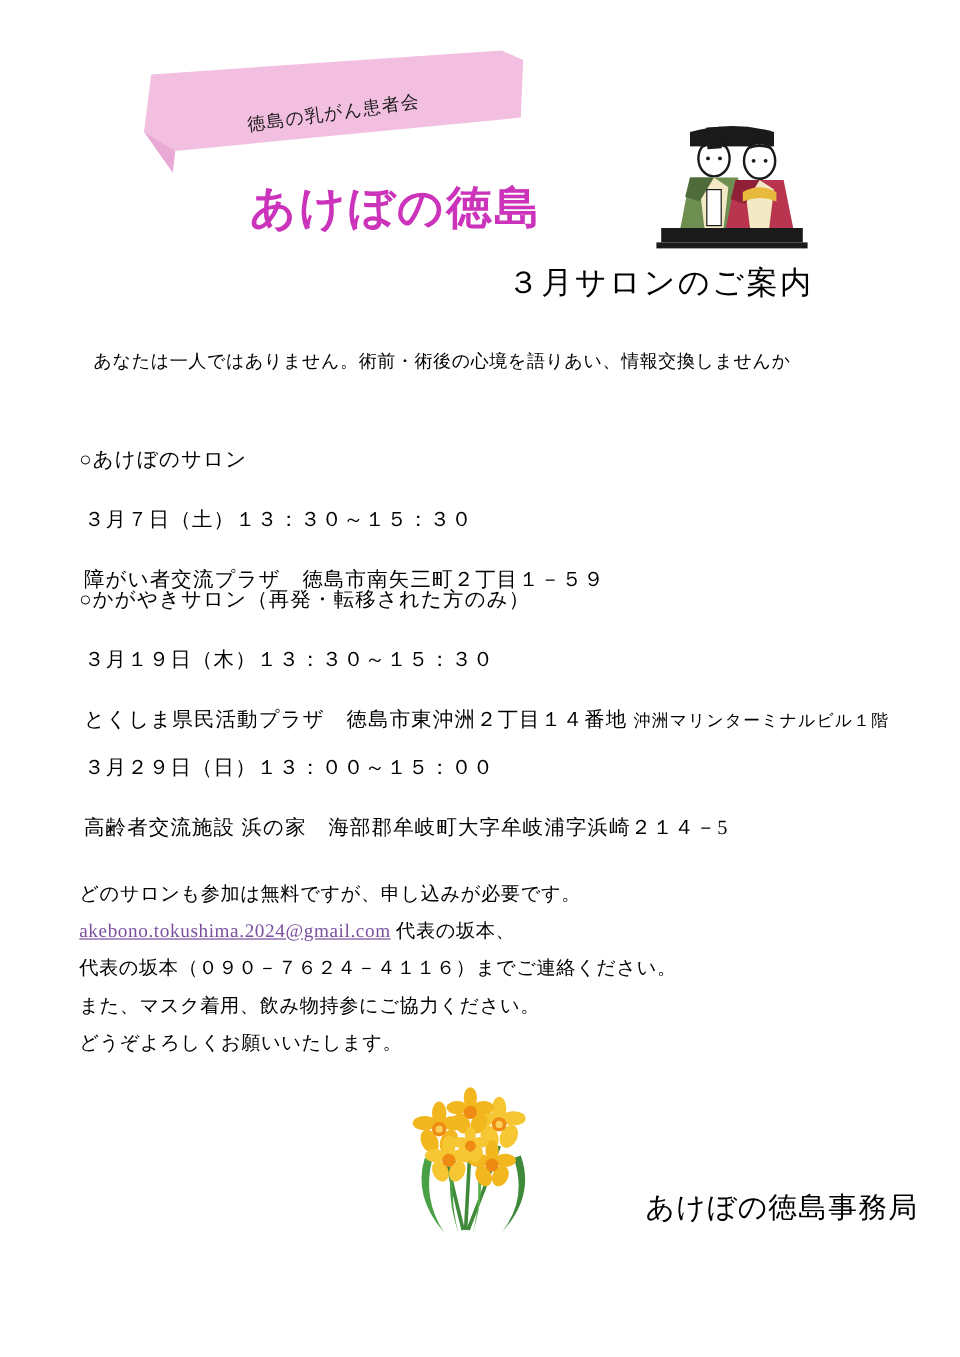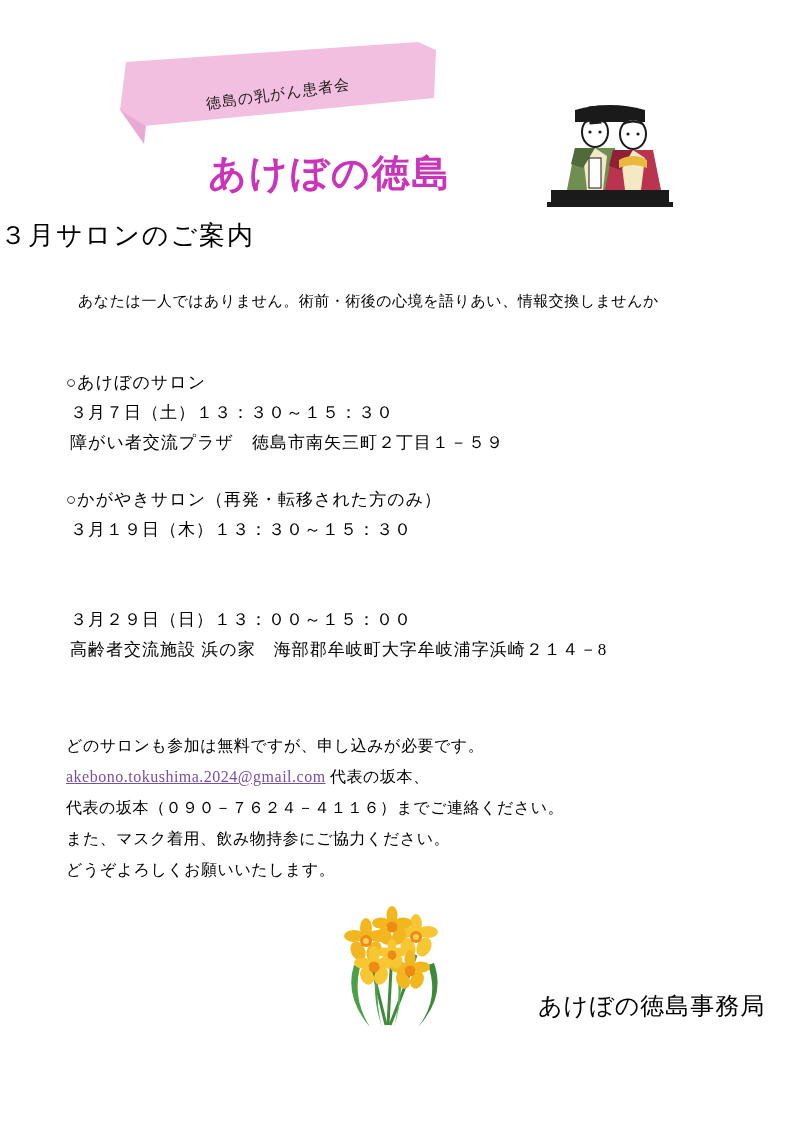--- a/index.html
+++ b/index.html
@@ -66,21 +66,21 @@
     width: 130px;
     height: 110px;
   }
 
   
   .subtitle {
     position: absolute;
     left: 0;
     top: 218px;
     width: 708px;
-    text-align: left;
+    text-align: right;
     font-size: 26px;
     letter-spacing: 2px;
     padding-right: 30px;
     box-sizing: border-box;
   }
 
   
   .lead {
     position: absolute;
     left: 78px;
@@ -91,21 +91,21 @@
 
   
   .salon {
     position: absolute;
     left: 66px;
     font-size: 17px;
     line-height: 30px;
     letter-spacing: 1px;
   }
   .salon .head { }
-  .salon .line { padding-left: 4px; }
+  .salon .line { padding-left: 4px; margin-top: 20px; }
   .salon .small { font-size: 14px; }
   .salon-1 { top: 368px; }
   .salon-2 { top: 485px; }
   .salon-3 { top: 605px; }
 
   
   .notes {
     position: absolute;
     left: 66px;
     top: 730px;
@@ -189,25 +189,26 @@
 
 <div class="salon salon-1">
   <div class="head">○あけぼのサロン</div>
   <div class="line">３月７日（土）１３：３０～１５：３０</div>
   <div class="line">障がい者交流プラザ　徳島市南矢三町２丁目１－５９</div>
 </div>
 
 <div class="salon salon-2">
   <div class="head">○かがやきサロン（再発・転移された方のみ）</div>
   <div class="line">３月１９日（木）１３：３０～１５：３０</div>
+  <div class="line"><span>とくしま県民活動プラザ　徳島市東沖洲２丁目１４番地 </span><span class="small">沖洲マリンターミナルビル１階</span></div>
 </div>
 
 <div class="salon salon-3">
   <div class="line">３月２９日（日）１３：００～１５：００</div>
-  <div class="line">高齢者交流施設 浜の家　海部郡牟岐町大字牟岐浦字浜崎２１４－8</div>
+  <div class="line">高齢者交流施設 浜の家　海部郡牟岐町大字牟岐浦字浜崎２１４－5</div>
 </div>
 
 <div class="notes">
   <div>どのサロンも参加は無料ですが、申し込みが必要です。</div>
   <div><a class="email-link" href="#">akebono.tokushima.2024@gmail.com</a><span> 代表の坂本、</span></div>
   <div>代表の坂本（０９０－７６２４－４１１６）までご連絡ください。</div>
   <div>また、マスク着用、飲み物持参にご協力ください。</div>
   <div>どうぞよろしくお願いいたします。</div>
 </div>
 

